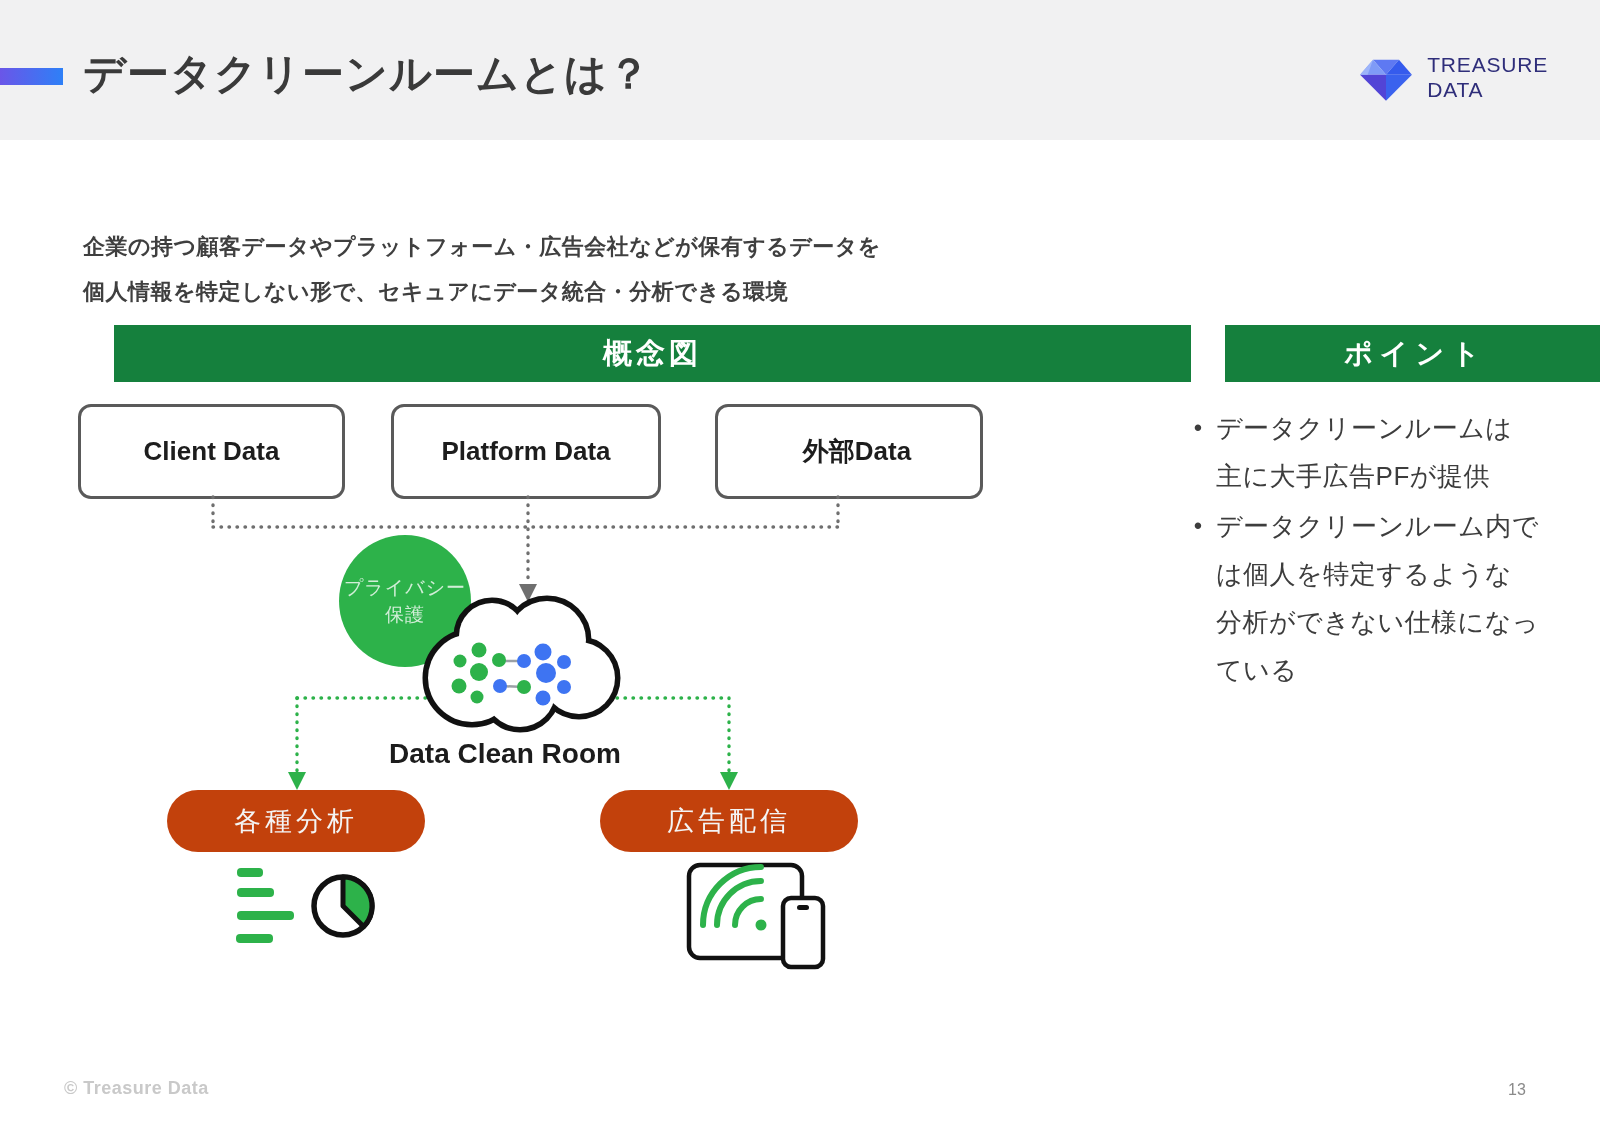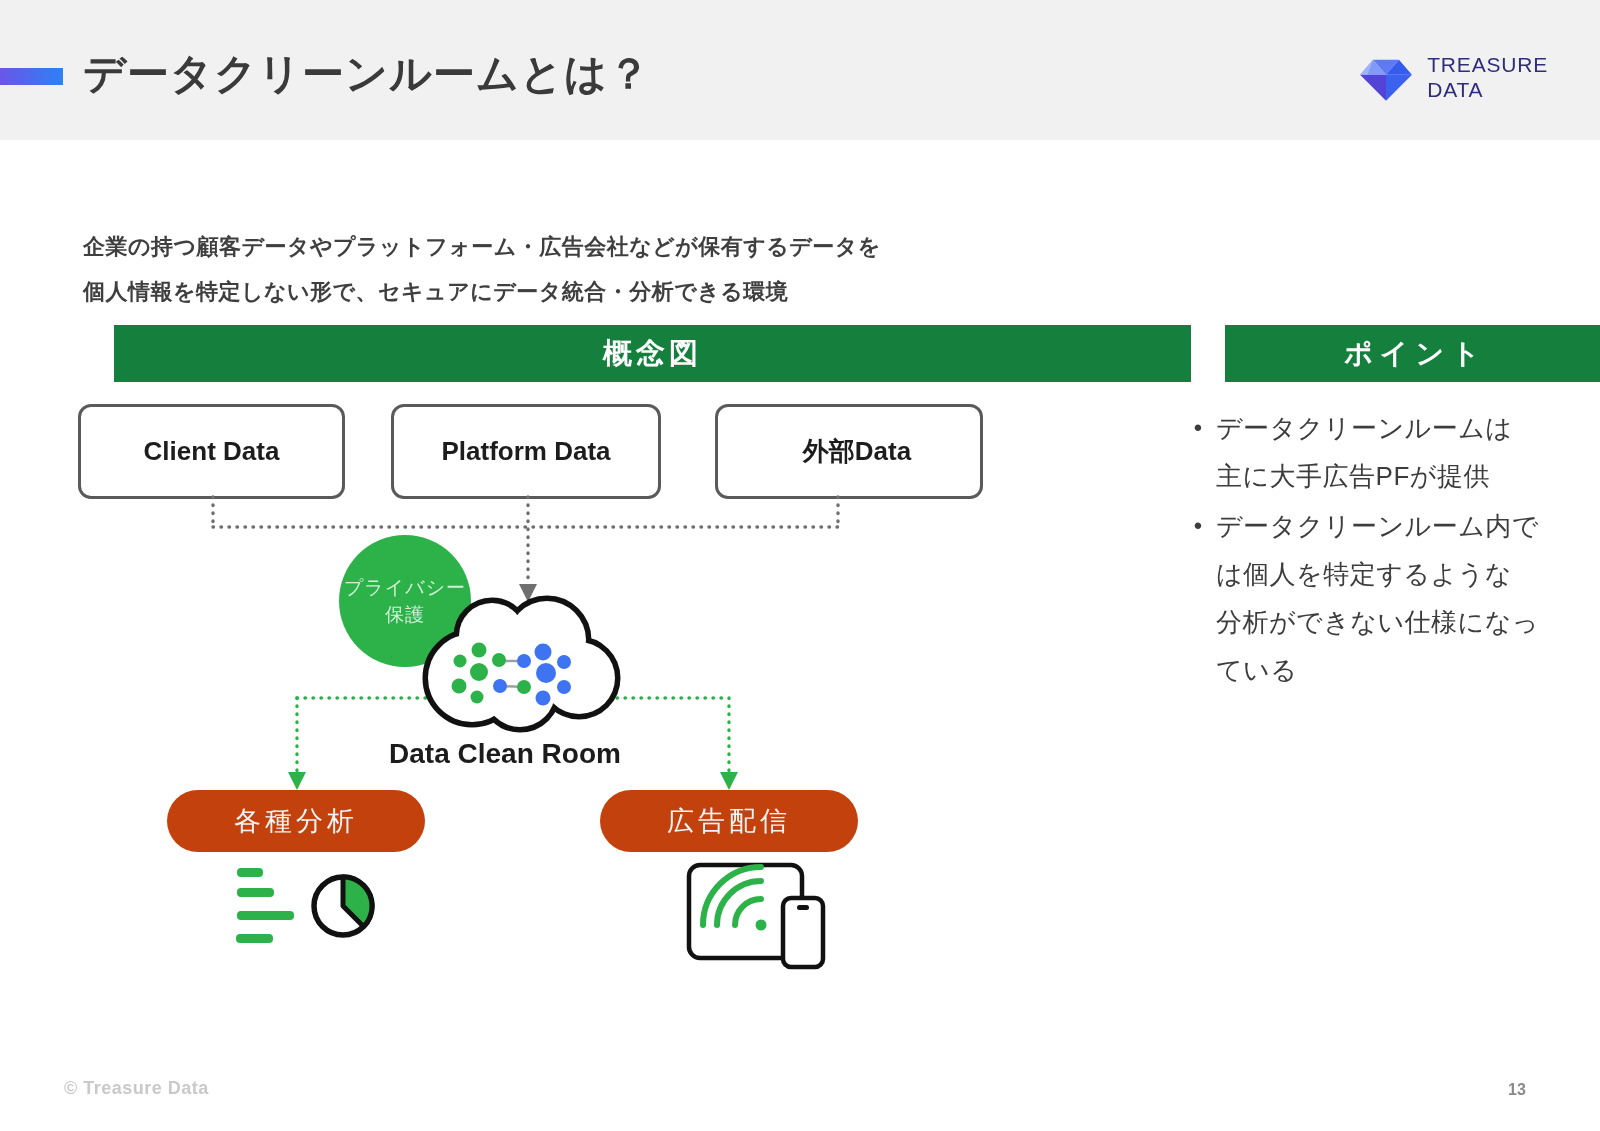--- a/index.html
+++ b/index.html
@@ -42,21 +42,21 @@
     display:flex;align-items:center;justify-content:center;color:#f4f4f4;font-size:27px;letter-spacing:4px;z-index:3;}
   .pill-analysis{left:167px;}
   .pill-ads{left:600px;}
   
   .points-list{position:absolute;left:1180px;top:404px;width:392px;z-index:3;}
   .point-item{display:flex;align-items:flex-start;margin-bottom:2px;}
   .point-marker{width:36px;font-size:24px;line-height:48px;color:#3d3d3d;text-align:center;flex:none;}
   .point-text{font-size:26px;line-height:48px;color:#3d3d3d;white-space:pre-line;letter-spacing:0.5px;}
   
   .copyright{position:absolute;left:64px;top:1078px;font-size:18px;font-weight:700;color:#c9c9c9;letter-spacing:0.5px;}
-  .page-number{position:absolute;left:1508px;top:1081px;font-size:16px;color:#8a8a8a;font-weight:bold;}
+  .page-number{position:absolute;left:1508px;top:1081px;font-size:16px;color:#8a8a8a;}
 </style>
 </head>
 <body>
 
 <div class="slide">
 
   <div class="header">
     <div class="accent-bar"></div>
     <div class="page-title">データクリーンルームとは？</div>
     <div class="logo">

